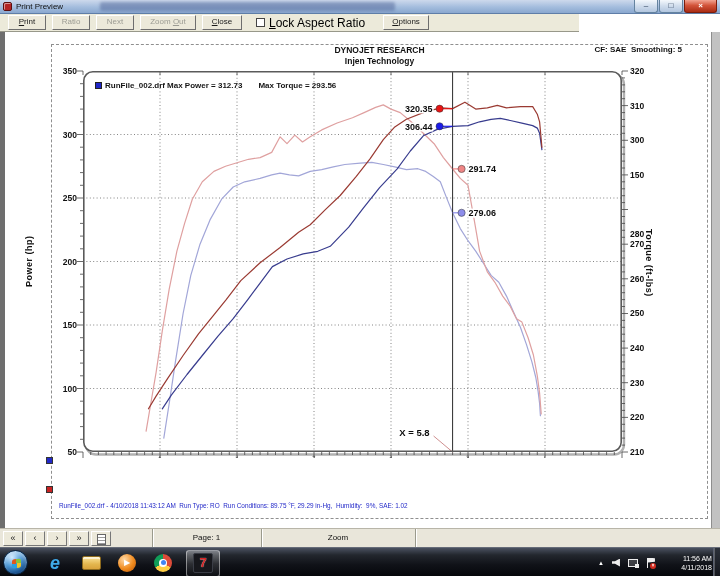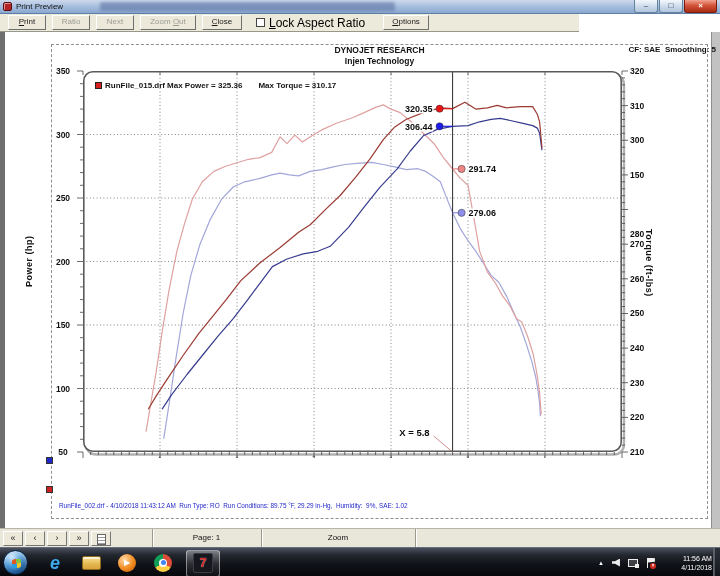--- a/index.html
+++ b/index.html
@@ -31,29 +31,29 @@
   #chklabel{font-size:12px;margin-right:18px}
   u{text-decoration:underline}
   
   #page{position:absolute;left:0;top:32px;width:720px;height:496px;background:#fff}
   #lstrip{position:absolute;left:0;top:0;width:5px;height:496px;background:#6e6e6e}
   #rstrip{position:absolute;left:711px;top:0;width:9px;height:496px;background:#c2c2c2;border-left:1px solid #8e8e8e}
   #pgoutline{position:absolute;left:51px;top:12px;width:657px;height:475px;border:1px dashed #8f8f8f}
   .hdr{position:absolute;left:51px;width:657px;text-align:center;font-weight:bold;color:#111}
   #hco{top:13px;font-size:8.5px}
   #hfac{top:24px;font-size:8.5px}
-  #hcf{position:absolute;left:414px;top:13px;width:302px;text-align:right;font-weight:bold;font-size:8px;
+  #hcf{position:absolute;left:380px;top:13px;width:302px;text-align:right;font-weight:bold;font-size:8px;
     white-space:pre;color:#111}
   .axtitle{position:absolute;writing-mode:vertical-rl;font-weight:bold;font-size:9px;color:#111;
     text-align:center;letter-spacing:.5px}
   #paxt{left:24px;top:134px;height:190px;transform:rotate(180deg)}
   #taxt{left:644px;top:150px;height:162px}
   .ytick{position:absolute;font-weight:bold;font-size:8.5px;color:#111;width:28px}
   #lticks{position:absolute;left:49px;top:39px;width:30px;height:381px}
-  #lticks .ytick{text-align:center;right:2px}
+  #lticks .ytick{text-align:right;right:2px}
   #rticks{position:absolute;left:628px;top:39px;width:30px;height:381px}
   #rticks .ytick{text-align:left;left:2px}
   #xticks{position:absolute;left:83px;top:421px;width:539px;height:8px}
   .xtick{position:absolute;width:12px;text-align:center;font-size:5px;color:#333}
   #plot{position:absolute;left:83px;top:39px;width:539px;height:381px}
   #plot svg{overflow:visible;display:block}
   .grid{stroke:#666;stroke-width:.8;stroke-dasharray:1,2.4}
   .tick{stroke:#444;stroke-width:.8}
   .mlab{font:bold 9px "Liberation Sans",sans-serif;fill:#0d0d0d;paint-order:stroke;stroke:#fff;stroke-width:2.8px}
   .xlab{font:bold 9.5px "Liberation Sans",sans-serif;fill:#0d0d0d;paint-order:stroke;stroke:#fff;stroke-width:2.8px}
@@ -383,24 +383,24 @@
         <text class="mlab" x="385.59999999999997" y="101.10000000000001" text-anchor="start">291.74</text>
         <line x1="369.59999999999997" y1="141.8" x2="378.59999999999997" y2="141.8" stroke="#8d8dea" stroke-width="1.2"></line>
         <circle cx="378.59999999999997" cy="141.8" r="3.6" fill="#8d8dea" stroke="#333" stroke-width="0.5"></circle>
         <text class="mlab" x="385.59999999999997" y="145" text-anchor="start">279.06</text>
         <rect x="0.8" y="0.8" width="537.4" height="379.4" rx="9" fill="none" stroke="#5a5a5a" stroke-width="1.6"></rect>
       </svg>
   </div>
 
   <div id="legend">
     <div class="lrow">
-      <div class="lsq" style="background-color: rgb(216, 31, 31);"></div>
-      <span class="lfile">RunFile_015.drf</span>
-      <span class="lpow">Max Power = 325.36</span>
-      <span class="ltq">Max Torque = 310.17</span>
+      <div class="lsq" style="background-color: rgb(32, 38, 200);"></div>
+      <span class="lfile">RunFile_002.drf</span>
+      <span class="lpow">Max Power = 312.73</span>
+      <span class="ltq">Max Torque = 293.56</span>
     </div>
   </div>
 
   <div class="fnote" style="top: 424px; color: rgb(34, 40, 200);">
     <div class="fsq" style="background-color: rgb(34, 40, 200);"></div>
     <div class="ftext">
       <div>RunFile_002.drf - 4/10/2018 11:43:12 AM  Run Type: RO  Run Conditions: 89.75 °F, 29.29 in-Hg,  Humidity:  9%, SAE: 1.02</div>
       <div>BASELINE</div>
       <div>Max Power = 312.73  Max Torque = 293.56</div>
     </div>

